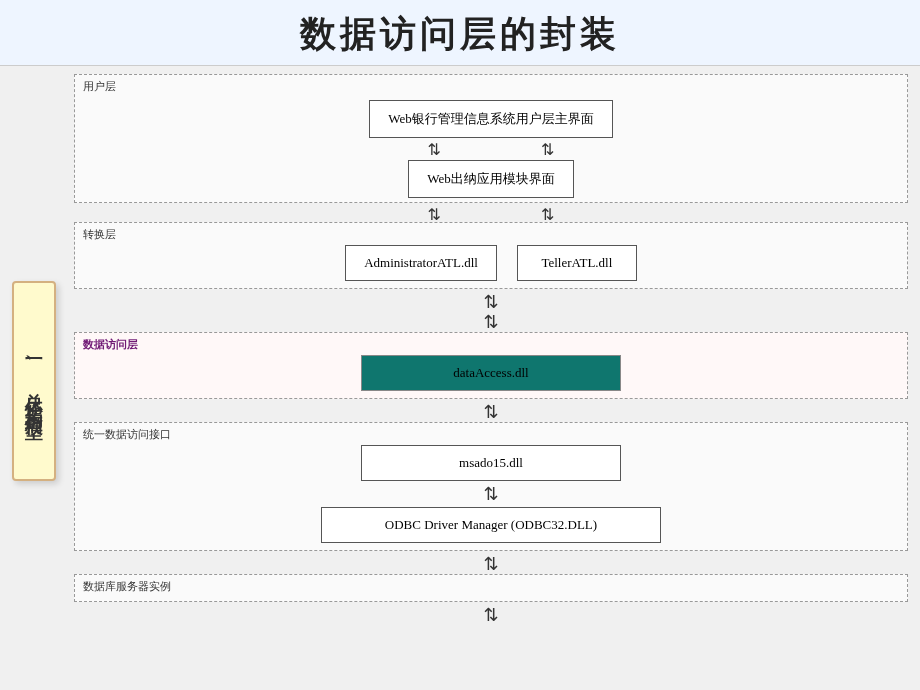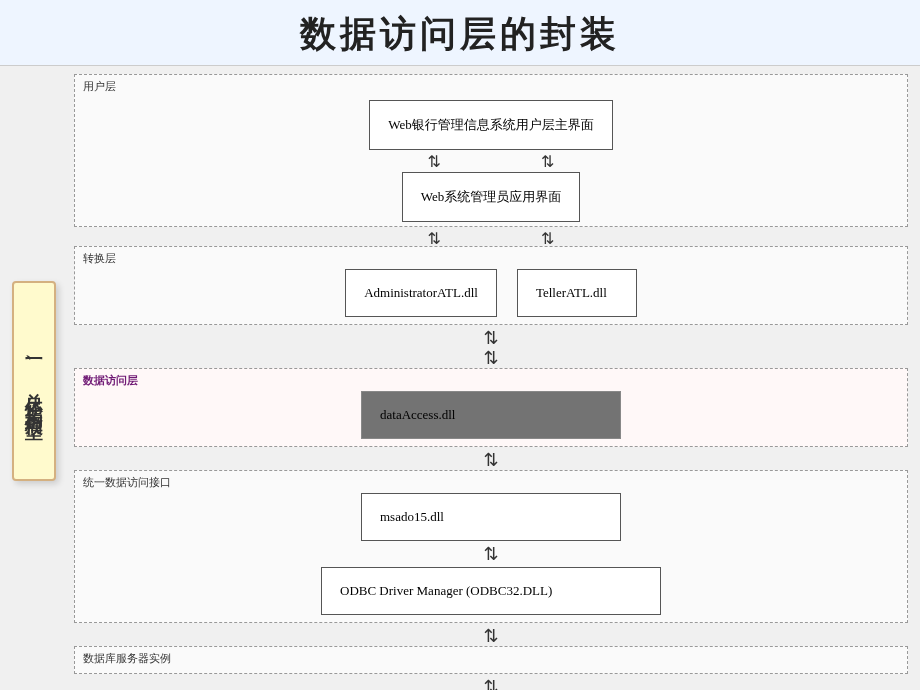--- a/index.html
+++ b/index.html
@@ -91,27 +91,28 @@
       display: flex;
       justify-content: center;
       align-items: center;
       gap: 20px;
       margin: 3px 0;
     }
 
     .box {
       border: 1.5px solid #555;
       background: white;
-      padding: 15px 18px;
+      padding: 9px 18px;
       font-size: 13px;
+      text-align: center;
       min-width: 120px;
     }
 
     .box.yellow {
-      background: #737373;
+      background: #0f766e;
       border: 1.5px solid #888;
       min-width: 200px;
     }
 
     .box.wide {
       min-width: 260px;
     }
 
     .box.extra-wide {
       min-width: 340px;
@@ -172,21 +173,21 @@
       <div class="user-layer-content">
         <div class="box-row">
           <div class="box">Web银行管理信息系统用户层主界面</div>
         </div>
 
         <div class="two-arrows">
           <span>⇅</span>
           <span>⇅</span>
         </div>
         <div class="two-boxes-row">
-          <div class="box">Web系统管理员应用界面</div>
+          <div class="box">Web出纳应用模块界面</div>
         </div>
       </div>
     </div>
 
     <div class="two-arrows">
       <span>⇅</span>
       <span>⇅</span>
     </div>
 
     <div class="layer-section">

